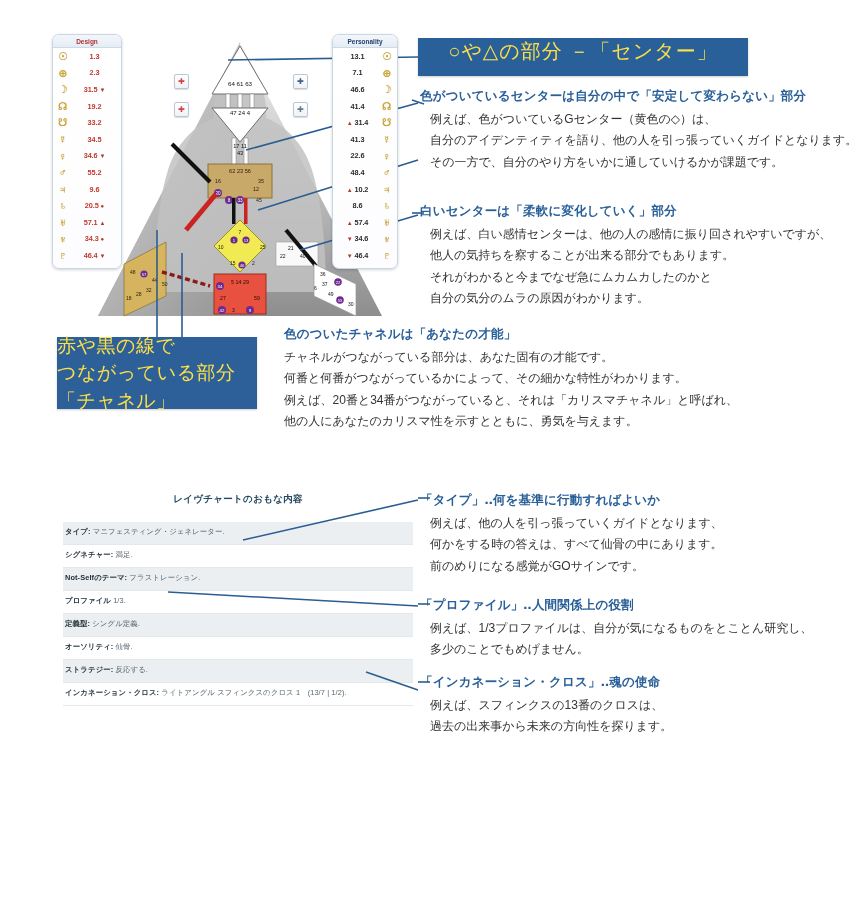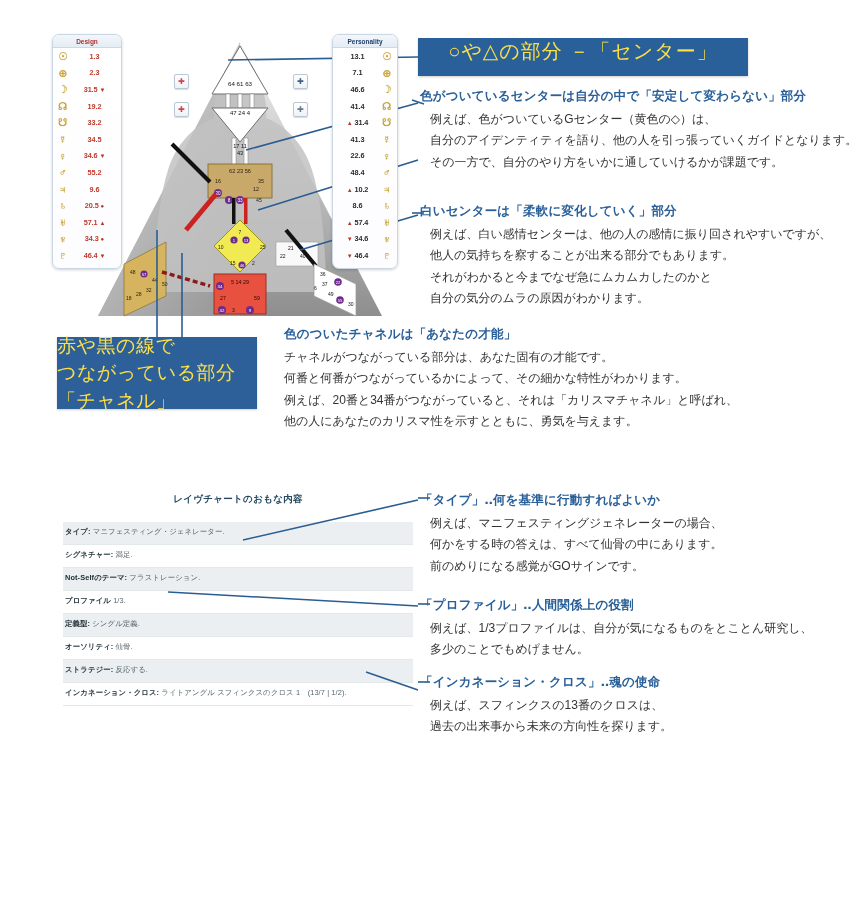--- a/index.html
+++ b/index.html
@@ -487,21 +487,21 @@
       <div class="line">チャネルがつながっている部分は、あなた固有の才能です。</div>
       <div class="line">何番と何番がつながっているかによって、その細かな特性がわかります。</div>
       <div class="line">例えば、20番と34番がつながっていると、それは「カリスマチャネル」と呼ばれ、</div>
       <div class="line">他の人にあなたのカリスマ性を示すとともに、勇気を与えます。</div>
     </div>
   </div>
 
   <div class="block" id="blk-type">
     <div class="title">「タイプ」‥何を基準に行動すればよいか</div>
     <div class="lines">
-      <div class="line">例えば、マニフェスティングジェネレーターの場合、</div>
+      <div class="line">例えば、他の人を引っ張っていくガイドとなります、</div>
       <div class="line">何かをする時の答えは、すべて仙骨の中にあります。</div>
       <div class="line">前のめりになる感覚がGOサインです。</div>
     </div>
   </div>
 
   <div class="block" id="blk-profile">
     <div class="title">「プロファイル」‥人間関係上の役割</div>
     <div class="lines">
       <div class="line">例えば、1/3プロファイルは、自分が気になるものをとことん研究し、</div>
       <div class="line">多少のことでもめげません。</div>

